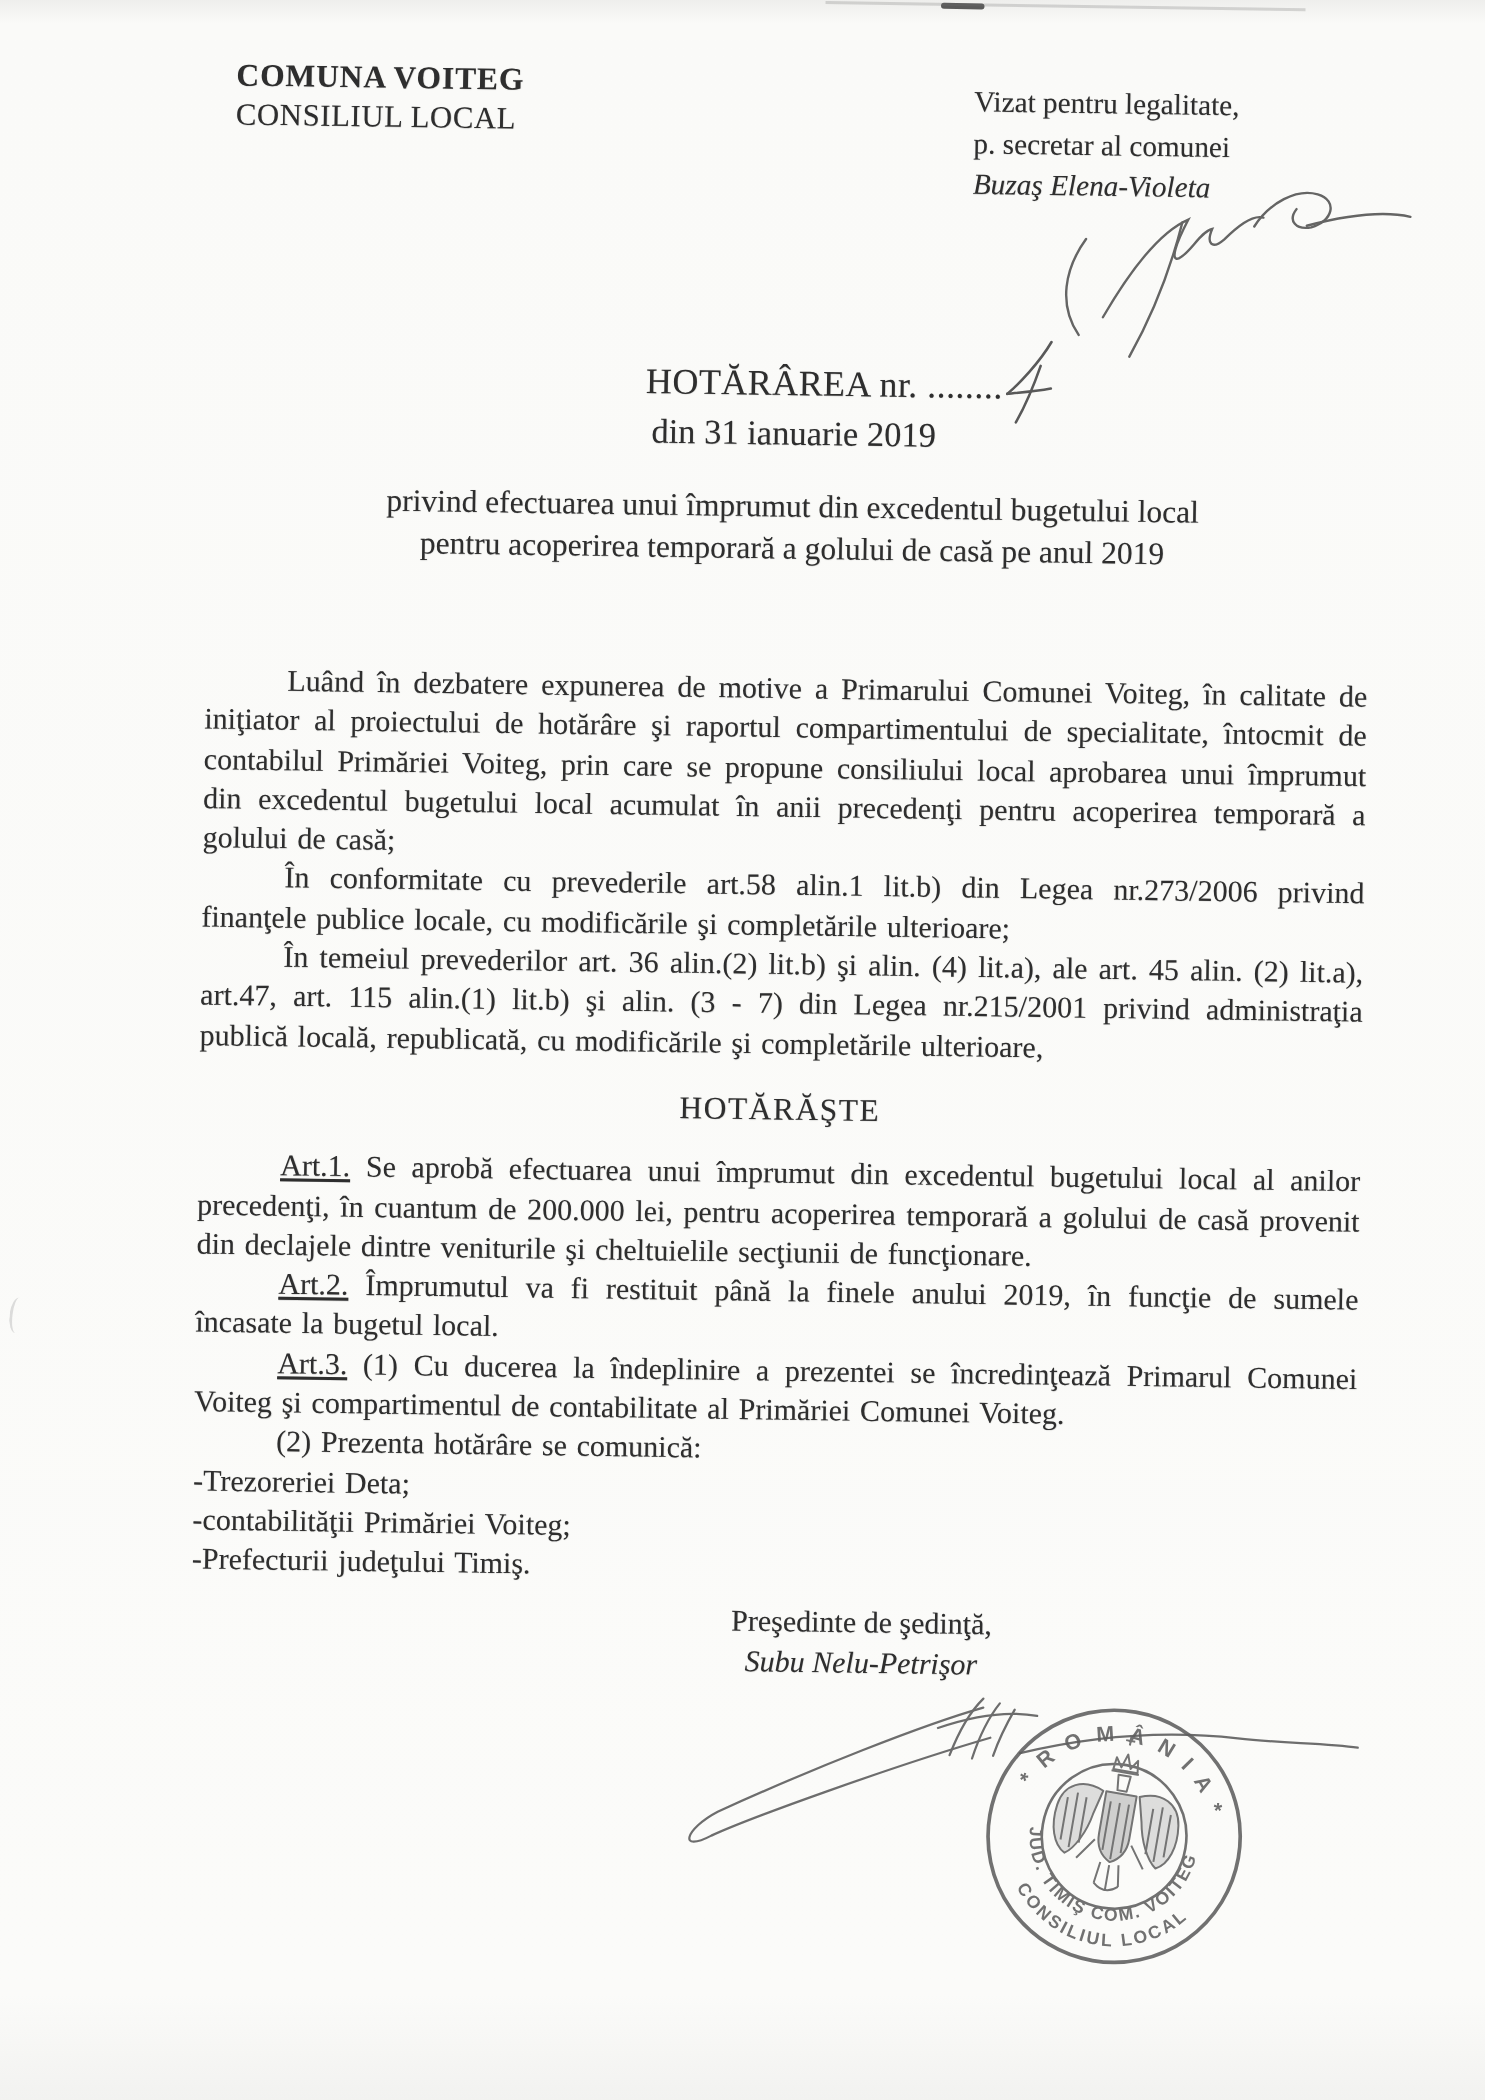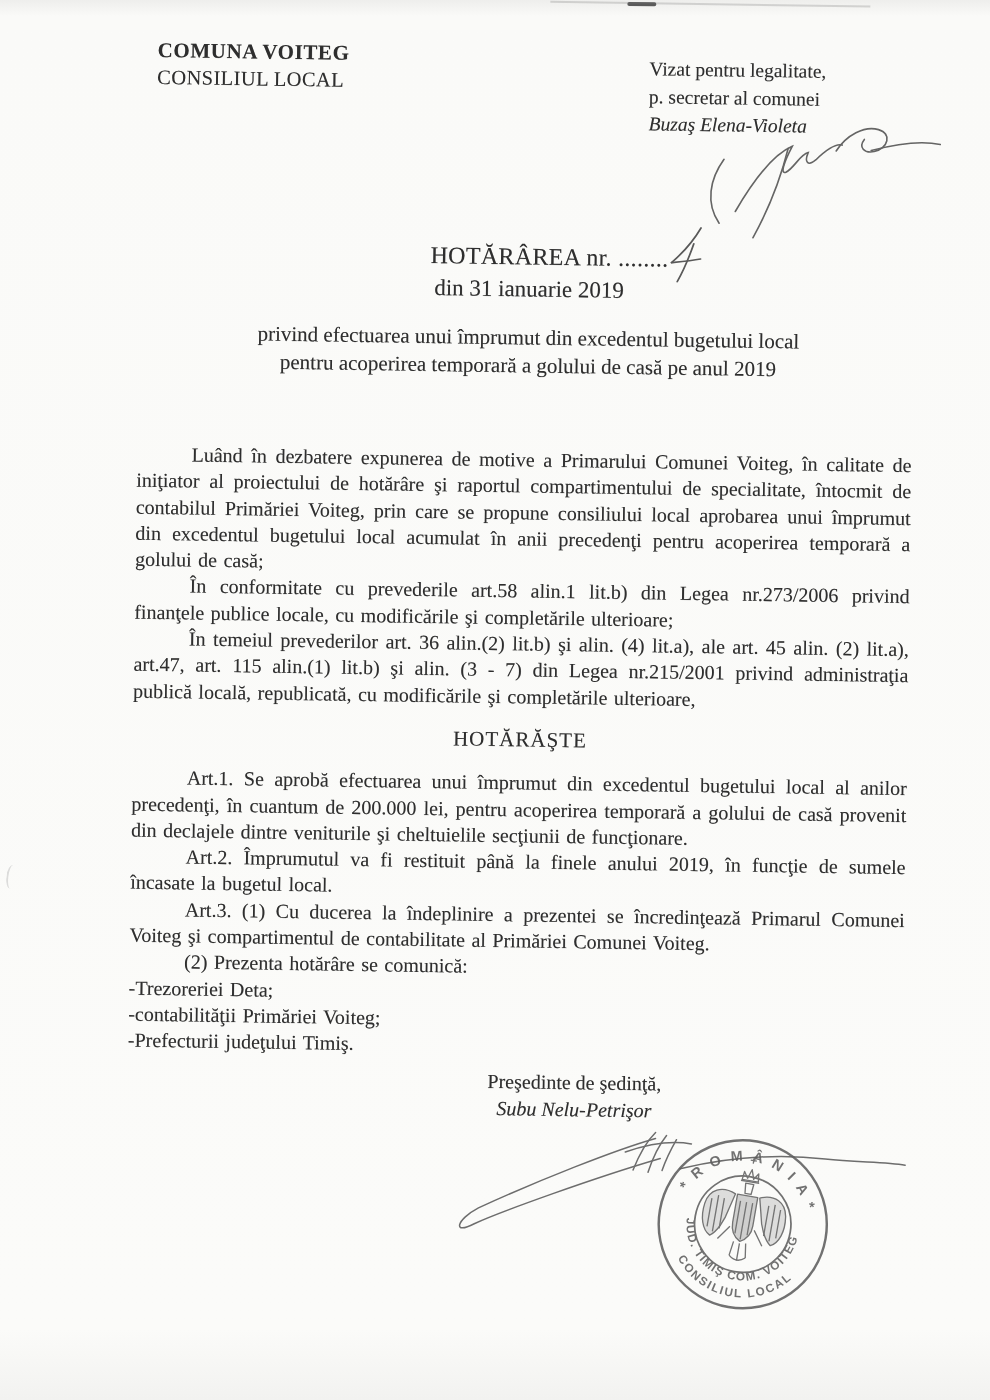--- a/index.html
+++ b/index.html
@@ -32,21 +32,21 @@
   #date-line{position:absolute;left:56px;right:0;top:276px;text-align:center;font-size:23px;}
   #subject{position:absolute;left:56px;right:0;top:324px;text-align:center;font-size:21px;line-height:27.5px;}
   
   #bodytext{
     position:absolute;left:133px;top:446px;width:775px;
     font-size:20px;line-height:26.3px;
     text-align:justify;word-spacing:1.5px;
   }
   p.para{margin:0;text-indent:55px;}
   #heading-hotaraste{margin:17px 0 17px;text-align:center;text-indent:0;letter-spacing:1px;font-size:21px;}
-  .art-label{text-underline-offset:2px;}
+  .art-label{text-decoration:underline;text-underline-offset:2px;}
   .comm-item{margin:0;text-indent:0;text-align:left;}
   
   #president{position:absolute;left:430px;top:1068px;width:300px;text-align:center;font-size:20px;line-height:27px;}
   .pres-name{font-style:italic;}
   
   .ink-art{position:absolute;}
   #stamp-svg{left:648px;top:1118px;transform:rotate(9deg);}
   .stamp-text{font-family:"Liberation Sans", sans-serif;font-weight:bold;fill:#5e5e5e;}
   
   #artifact-top{position:absolute;left:617px;top:0;width:29px;height:3.5px;background:#3f3f3f;border-radius:2px;opacity:.85;}

